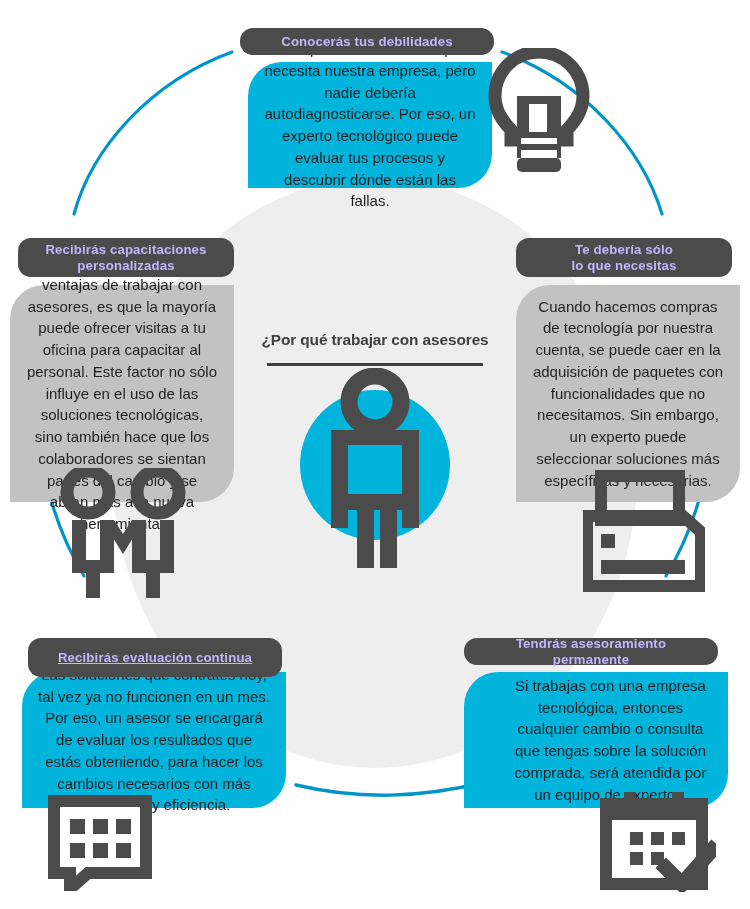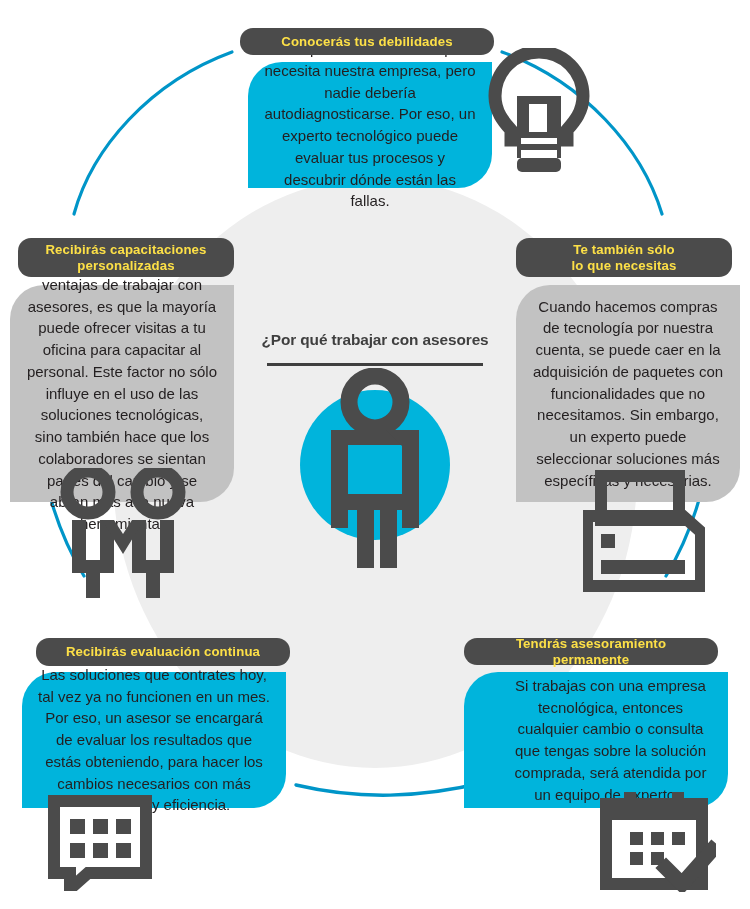--- a/index.html
+++ b/index.html
@@ -36,21 +36,21 @@
     width: 750px; height: 909px;
     z-index: 1;
     pointer-events: none;
   }
 
   
   .pill {
     position: absolute;
     background: #4b4b4b;
     border-radius: 13px;
-    color: #fde047;
+    color: #c4b5fd;
     font-size: 13.2px;
     font-weight: bold;
     letter-spacing: 0.15px;
     display: flex;
     align-items: center;
     justify-content: center;
     text-align: center;
     line-height: 1.16;
     padding: 4px 14px;
     z-index: 6;
@@ -92,21 +92,21 @@
   #panel-bottom-right {
     left: 464px; top: 672px; width: 264px; height: 136px;
     border-radius: 34px 0 34px 0;
     padding-left: 45px;
   }
 
   
   #pill-top { left: 240px; top: 28px; width: 254px; height: 27px; }
   #pill-left { left: 18px; top: 238px; width: 216px; height: 39px; border-radius: 13px; }
   #pill-right { left: 516px; top: 238px; width: 216px; height: 39px; }
-  #pill-bottom-left { left: 36px; top: 638px; width: 254px; height: 28px; }
+  #pill-bottom-left { left: 28px; top: 638px; width: 254px; height: 39px; text-decoration: underline; }
   #pill-bottom-right { left: 464px; top: 638px; width: 254px; height: 27px; }
 
   
   .center-wrap {
     position: absolute;
     left: 245px;
     top: 298px;
     width: 260px;
     z-index: 5;
     text-align: center;
@@ -200,21 +200,21 @@
     <rect x="28" y="100" width="14" height="30" fill="#4b4b4b"></rect>
     <rect x="74" y="52" width="14" height="52" fill="#4b4b4b"></rect>
     <rect x="102" y="52" width="14" height="52" fill="#4b4b4b"></rect>
     <rect x="74" y="92" width="42" height="13" fill="#4b4b4b"></rect>
     <rect x="88" y="100" width="14" height="30" fill="#4b4b4b"></rect>
     <path d="M44 52 L65 86 L86 52 L74 52 L65 66 L56 52 Z" fill="#4b4b4b"></path>
   </svg>
 
   <div class="pill" id="pill-right">
     <span>
-      <span>Te también sólo</span><br>
+      <span>Te debería sólo</span><br>
       <span>lo que necesitas</span>
     </span>
   </div>
   <div class="panel gray" id="panel-right">
     <span>Cuando hacemos compras de tecnología por nuestra cuenta, se puede caer en la adquisición de paquetes con funcionalidades que no necesitamos. Sin embargo, un experto puede seleccionar soluciones más específicas y necesarias.</span>
   </div>
   <svg class="icon" id="icon-printer" viewBox="0 0 122 122">
     <rect x="18" y="6" width="78" height="44" fill="none" stroke="#4b4b4b" stroke-width="12"></rect>
     <path d="M4 46 L100 46 L118 62 L118 116 L4 116 Z" fill="none" stroke="#4b4b4b" stroke-width="12"></path>
     <rect x="18" y="64" width="14" height="14" fill="#4b4b4b"></rect>

